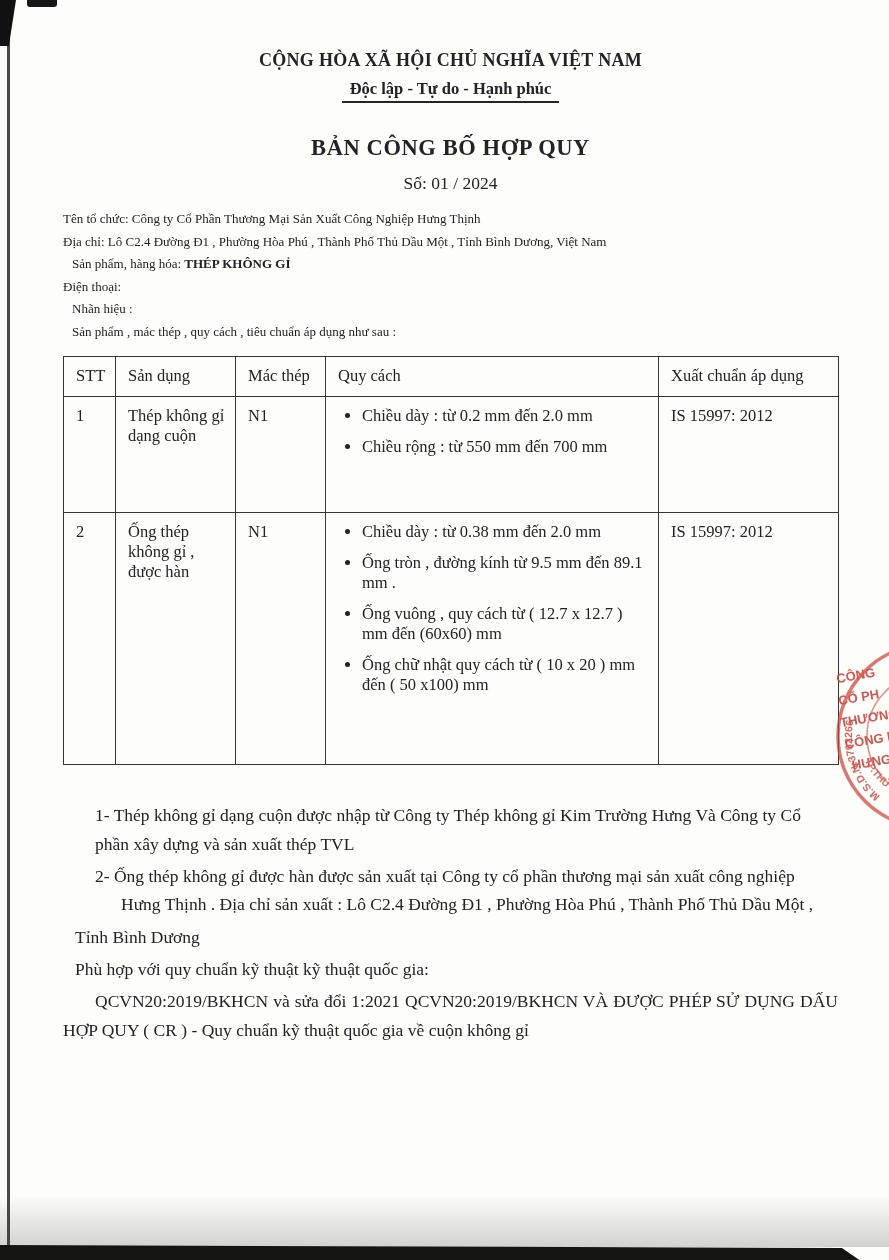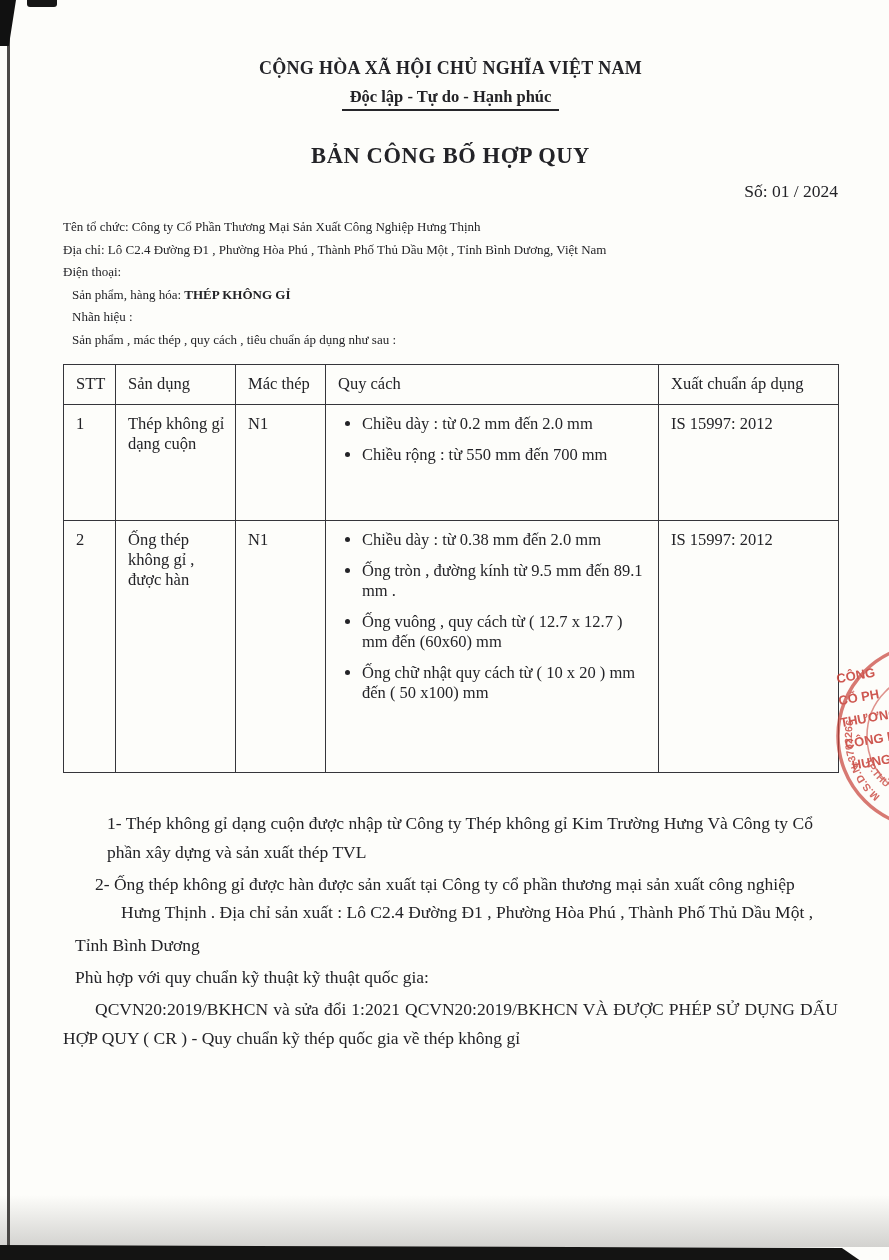--- a/index.html
+++ b/index.html
@@ -5,28 +5,28 @@
   html,body{margin:0;padding:0;background:#9a9a9a;}
   .page{
     position:relative;
     width:889px;height:1260px;
     margin:0 auto;
     background:#fdfdfa;
     overflow:hidden;
     font-family:"Liberation Serif","DejaVu Serif",serif;
     color:#232327;
   }
-  .content{position:absolute;left:63px;right:51px;top:58px;}
+  .content{position:absolute;left:63px;right:51px;top:50px;}
 
   .nat-title{text-align:center;font-size:18px;font-weight:bold;letter-spacing:.3px;}
   .motto{text-align:center;margin-top:8px;font-size:16.5px;font-weight:bold;}
   .motto span{border-bottom:2px solid #26262a;padding:0 8px 3px 8px;}
 
   .doc-title{margin-top:36px;text-align:center;font-size:22.5px;font-weight:bold;letter-spacing:.6px;}
-  .doc-no{margin-top:12px;text-align:right;font-size:17.5px;}
+  .doc-no{margin-top:12px;text-align:center;font-size:17.5px;}
 
   .para{font-size:13px;line-height:1.58;font-family:Liberation Serif, serif;}
   .org-block{margin-top:15px;}
   .line{margin-top:2px;}
   .indent8{padding-left:9px;}
   .bold{font-weight:bold;}
 
   table.spec{
     margin-top:14px;
     width:100%;
@@ -44,21 +44,21 @@
   td.c,th.c{text-align:center;}
   td.justify{text-align:justify;}
   td.mac{padding-left:18px;}
   .spec ul{margin:0;padding-left:24px;}
   .spec li{margin-bottom:11px;}
   .spec li:last-child{margin-bottom:0;}
   .row1 td{height:96px;}
   .row2 td{height:232px;}
 
   .notes{margin-top:36px;font-size:17.5px;line-height:1.62;}
-  .note1{margin-left:44px;}
+  .note1{margin-left:32px;}
   .note2{margin-left:32px;margin-top:4px;padding-left:26px;text-indent:-26px;}
   .plainline{margin-left:12px;margin-top:4px;}
   .conf-text{margin-top:4px;text-align:justify;text-indent:32px;}
 
   
   .stamp{position:absolute;left:830px;top:636px;width:200px;height:200px;opacity:.88;}
   .stamp text{font-family:"Liberation Sans","DejaVu Sans",sans-serif;font-weight:bold;}
 
   
   .edge-left{position:absolute;left:7px;top:0;bottom:0;width:3px;background:rgba(35,33,32,.82);}
@@ -81,22 +81,22 @@
     <div class="motto">
       <span>Độc lập - Tự do - Hạnh phúc</span>
     </div>
 
     <div class="doc-title">BẢN CÔNG BỐ HỢP QUY</div>
     <div class="doc-no">Số: 01 / 2024</div>
 
     <div class="para org-block">
       <div class="line">Tên tổ chức: Công ty Cổ Phần Thương Mại Sản Xuất Công Nghiệp Hưng Thịnh</div>
       <div class="line">Địa chỉ: Lô C2.4 Đường Đ1 , Phường Hòa Phú , Thành Phố Thủ Dầu Một , Tỉnh Bình Dương, Việt Nam</div>
+      <div class="line indent8"><span>Sản phẩm, hàng hóa: </span><span class="bold">THÉP KHÔNG GỈ</span></div>
       <div class="line">Điện thoại:</div>
-      <div class="line indent8"><span>Sản phẩm, hàng hóa: </span><span class="bold">THÉP KHÔNG GỈ</span></div>
       <div class="line indent8">Nhãn hiệu :</div>
       <div class="line indent8">Sản phẩm , mác thép , quy cách , tiêu chuẩn áp dụng như sau :</div>
     </div>
 
     <table class="spec">
       <colgroup>
         <col style="width:52px">
           <col style="width:120px">
           <col style="width:90px">
           <col style="width:333px">
@@ -139,21 +139,21 @@
           <td>IS 15997: 2012</td>
         </tr>
       </tbody>
     </table>
 
     <div class="notes">
       <div class="note1">1-  Thép không gỉ dạng cuộn được nhập từ Công ty Thép không gỉ Kim Trường Hưng Và Công ty Cổ phần xây dựng và sản xuất thép TVL</div>
       <div class="note2">2-  Ống thép không gỉ được hàn được sản xuất tại Công ty cổ phần thương mại sản xuất công nghiệp Hưng Thịnh . Địa chỉ sản xuất : Lô C2.4 Đường Đ1 , Phường Hòa Phú , Thành Phố Thủ Dầu Một ,</div>
       <div class="plainline">Tỉnh Bình Dương</div>
       <div class="plainline">Phù hợp với quy chuẩn kỹ thuật kỹ thuật quốc gia:</div>
-      <div class="conf-text">QCVN20:2019/BKHCN  và  sửa  đổi  1:2021  QCVN20:2019/BKHCN  VÀ  ĐƯỢC PHÉP SỬ DỤNG DẤU HỢP QUY ( CR ) -  Quy chuẩn kỹ thép quốc gia về thép không gỉ</div>
+      <div class="conf-text">QCVN20:2019/BKHCN  và  sửa  đổi  1:2021  QCVN20:2019/BKHCN  VÀ  ĐƯỢC PHÉP SỬ DỤNG DẤU HỢP QUY ( CR ) -  Quy chuẩn kỹ thuật quốc gia về cuộn không gỉ</div>
     </div>
 
   </div>
 
   <svg class="stamp" viewBox="0 0 200 200" aria-hidden="true">
     <circle cx="100" cy="100" r="92" fill="none" stroke="#c8423a" stroke-width="3.5" opacity="0.8"></circle>
     <circle cx="100" cy="100" r="63" fill="none" stroke="#c8423a" stroke-width="1.6" opacity="0.65"></circle>
     <defs>
       <path id="arcL" d="M 100 178 A 78 78 0 0 1 22 100 A 78 78 0 0 1 100 22" fill="none"></path>
       <path id="arcB" d="M 32 118 A 72 72 0 0 0 168 118" fill="none"></path>

